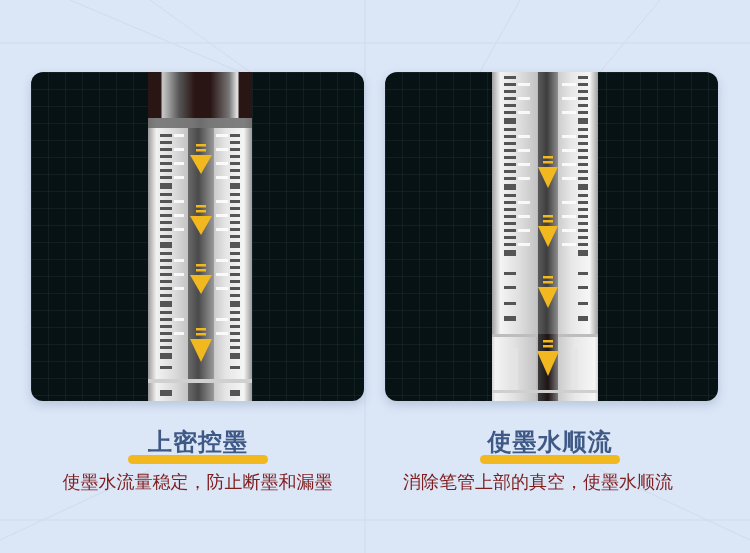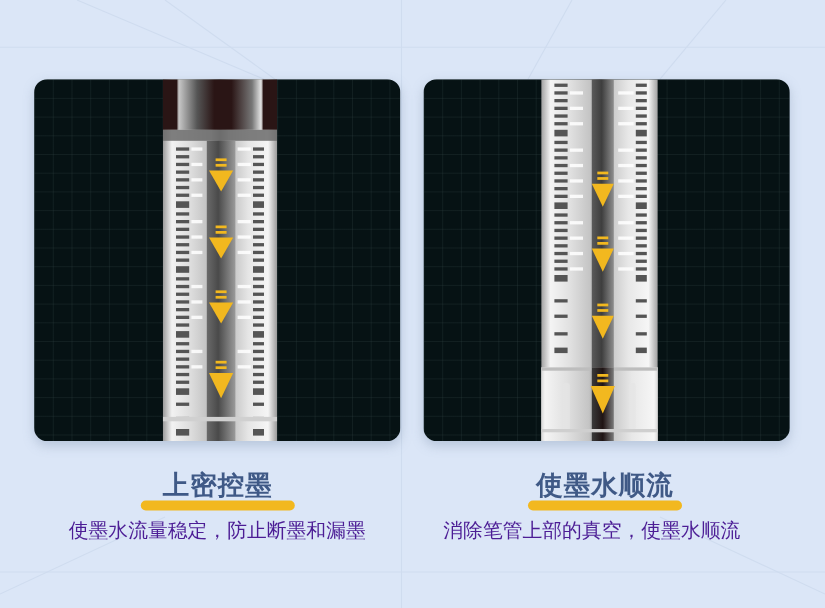--- a/index.html
+++ b/index.html
@@ -61,21 +61,21 @@
     white-space: nowrap;
     font-family: Liberation Mono, monospace;
   }
   .hw-left { left: 128px; width: 140px; }
   .hw-right { left: 480px; width: 140px; }
 
   .subtitle {
     position: absolute;
     top: 470px;
     font-size: 18px;
-    color: #4c1d95;
+    color: #7f1d1d;
     white-space: nowrap;
     font-family: "DejaVu Sans", sans-serif;
   }
   .sub-left { left: 50px; width: 295px; text-align: center; }
   .sub-right { left: 403px; width: 295px; }
 </style>
 </head>
 <body>
 
 <svg class="bg-lines" width="750" height="553">

